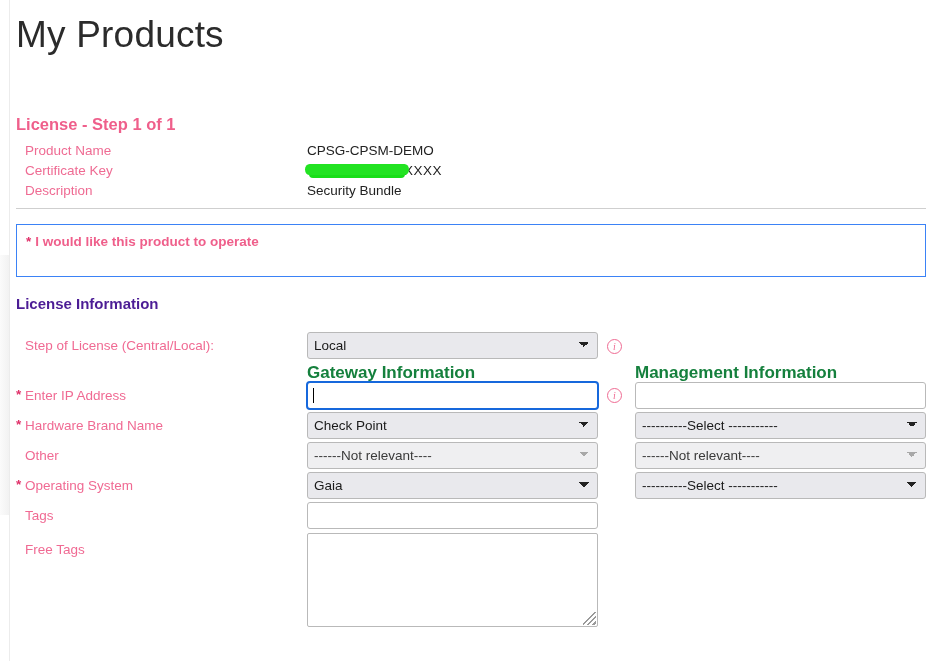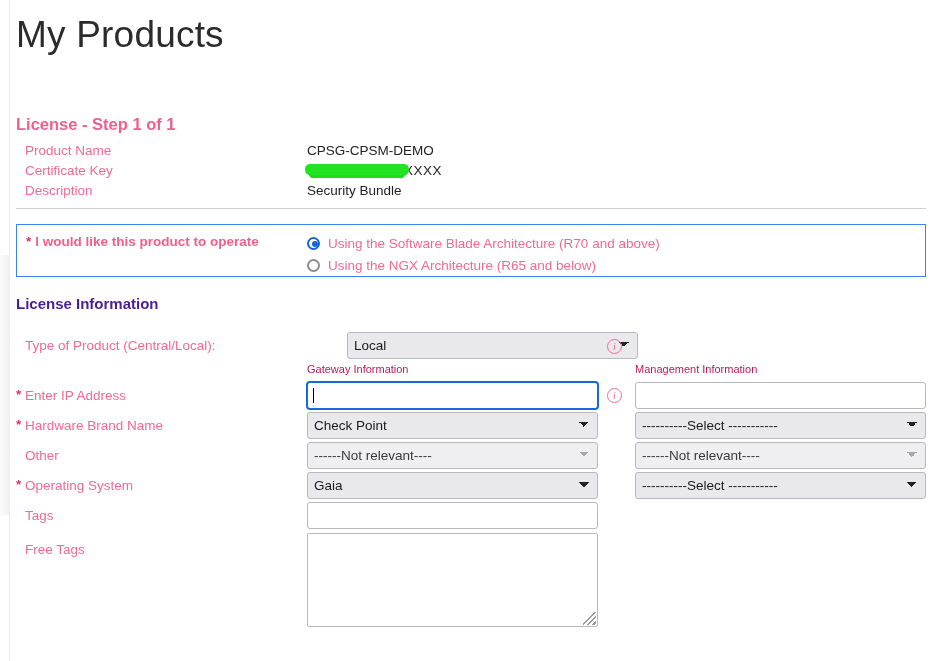--- a/index.html
+++ b/index.html
@@ -175,23 +175,23 @@
   }
   .f-label .req {
     color: #e0316a;
     font-weight: bold;
     position: absolute;
     left: -9px; top: -1px;
   }
 
   .col-heading {
     position: absolute;
-    font-size: 11px;
-    font-weight: normal;
-    color: #be185d;
+    font-size: 17px;
+    font-weight: bold;
+    color: #15803d;
     white-space: nowrap;
   }
 
   select.ctl, input.ctl, textarea.ctl {
     position: absolute;
     font-family: "Liberation Sans", sans-serif;
     font-size: 13.5px;
     color: #1a1a1a;
     margin: 0;
   }
@@ -300,38 +300,28 @@
       <span class="sum-value">Security Bundle</span>
     </div>
   </div>
 
   <div class="hr"></div>
 
   <div class="operate-box">
     <div class="operate-label">
       <span class="req">*</span><span>I would like this product to operate</span>
     </div>
-    <div class="radio-group">
-      <div class="radio-row">
-        <span class="radio checked"></span>
-        <span class="radio-text">Using the Software Blade Architecture (R70 and above)</span>
-      </div>
-      <div class="radio-row">
-        <span class="radio"></span>
-        <span class="radio-text">Using the NGX Architecture (R65 and below)</span>
-      </div>
-    </div>
   </div>
 
   <div class="section-heading">License Information</div>
 
   <div class="form">
 
-    <div class="f-label" style="left:25px; top:338px;">Type of Product (Central/Local):</div>
-    <select class="ctl" style="left:307px; top:332px; width:291px;margin-left:40px;">
+    <div class="f-label" style="left:25px; top:338px;">Step of License (Central/Local):</div>
+    <select class="ctl" style="left:307px; top:332px; width:291px;">
       <option>Local</option>
     </select>
     <div class="info-icon" style="left:607px; top:339px;">i</div>
 
     <div class="col-heading" style="left:307px; top:363px;">Gateway Information</div>
     <div class="col-heading" style="left:635px; top:363px;">Management Information</div>
 
     <div class="f-label" style="left:25px; top:388px;">
       <span class="req">*</span><span>Enter IP Address</span>
     </div>

